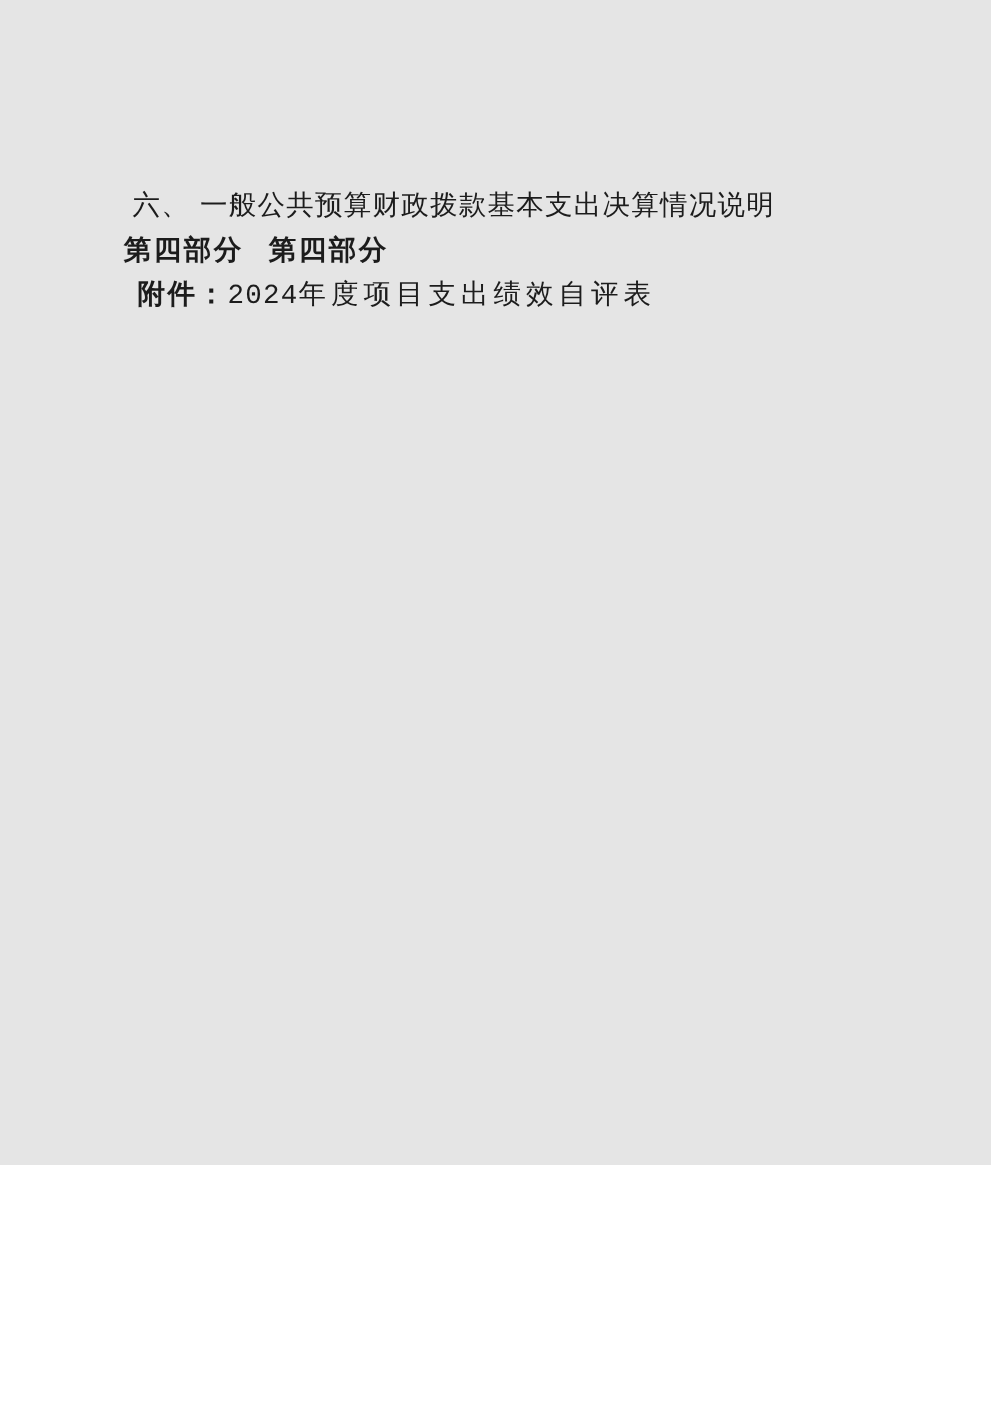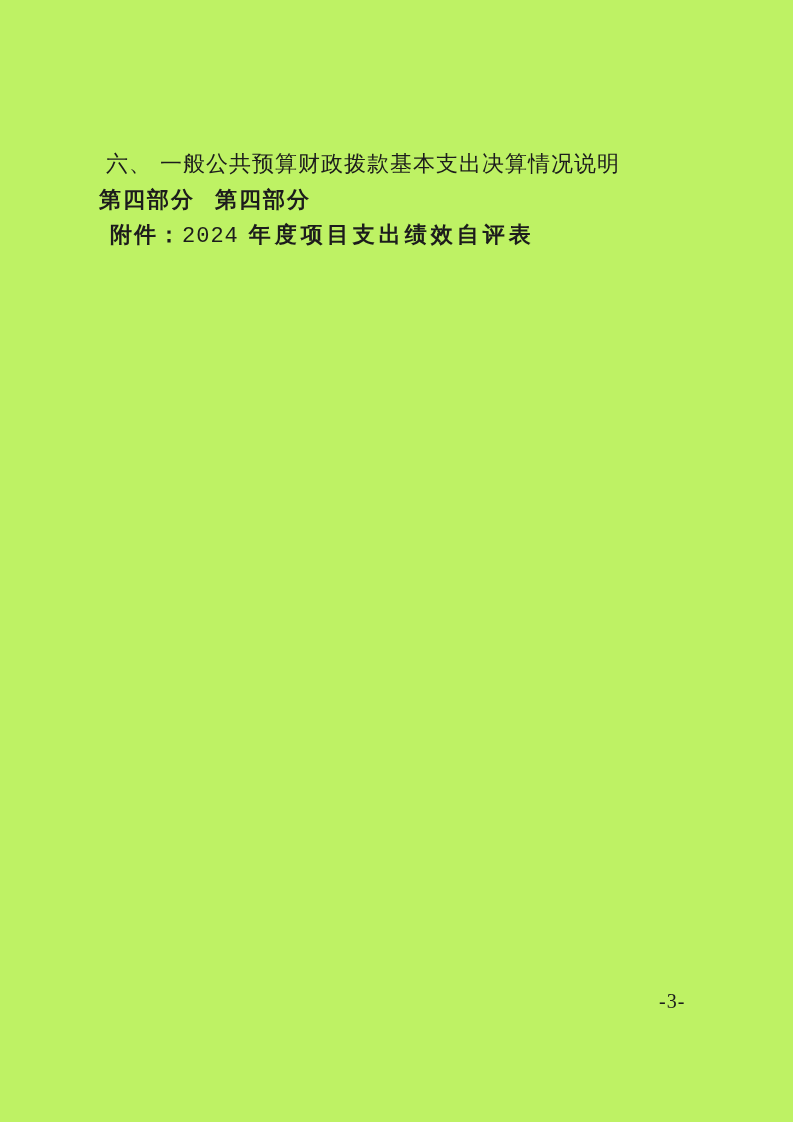--- a/index.html
+++ b/index.html
@@ -3,22 +3,22 @@
 <meta charset="utf-8">
 <style>
   html, body {
     margin: 0;
     padding: 0;
     background: #ffffff;
   }
   .page {
     position: relative;
     width: 793px;
-    height: 1122px;
-    background: #bef264;
+    height: 932px;
+    background: #e5e5e5;
     overflow: hidden;
     font-family: "Liberation Serif", "DejaVu Serif", serif;
     color: #1c1c1c;
   }
   .content {
     position: absolute;
     left: 99px;
     top: 146px;
   }
   .line {
@@ -48,23 +48,22 @@
   .att-label {
     font-weight: bold;
     padding-left: 11px;
   }
   .att-number {
     font-family: Liberation Mono, monospace;
     font-weight: normal;
     letter-spacing: 1px;
   }
   .att-text {
-    font-weight: bold;
+    font-weight: normal;
     letter-spacing: 4px;
-    margin-left: 10px;
   }
   .page-number {
     position: absolute;
     top: 990px;
     left: 659px;
     font-family: "Liberation Serif", serif;
     font-size: 20px;
     letter-spacing: 1px;
     color: #1c1c1c;
   }

